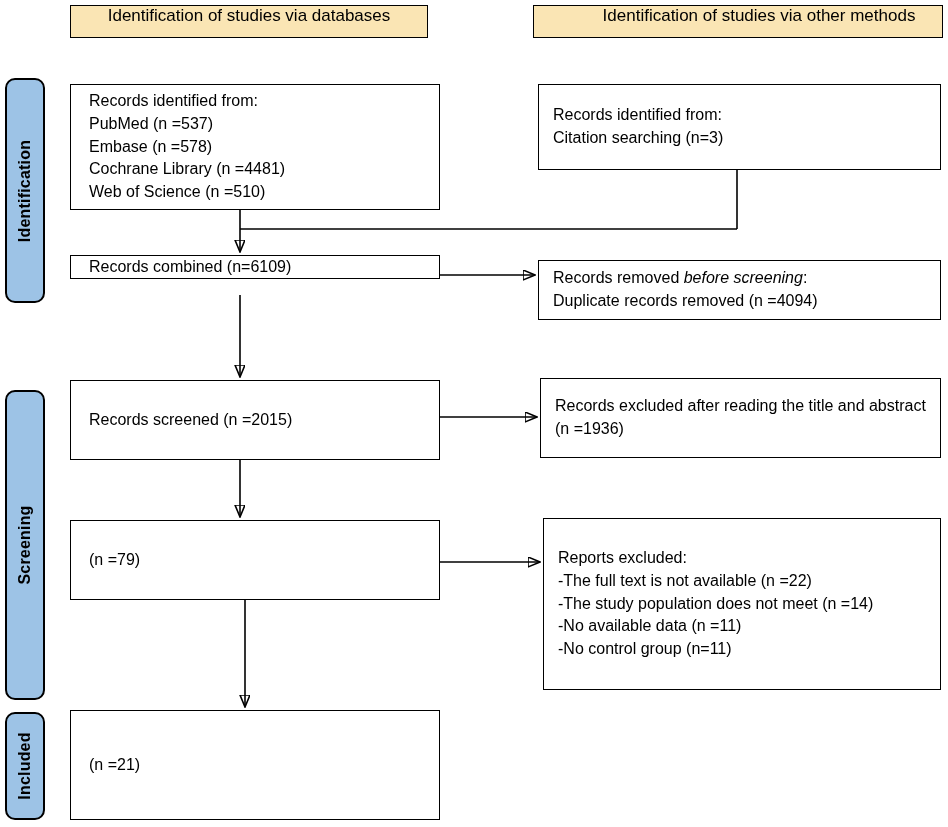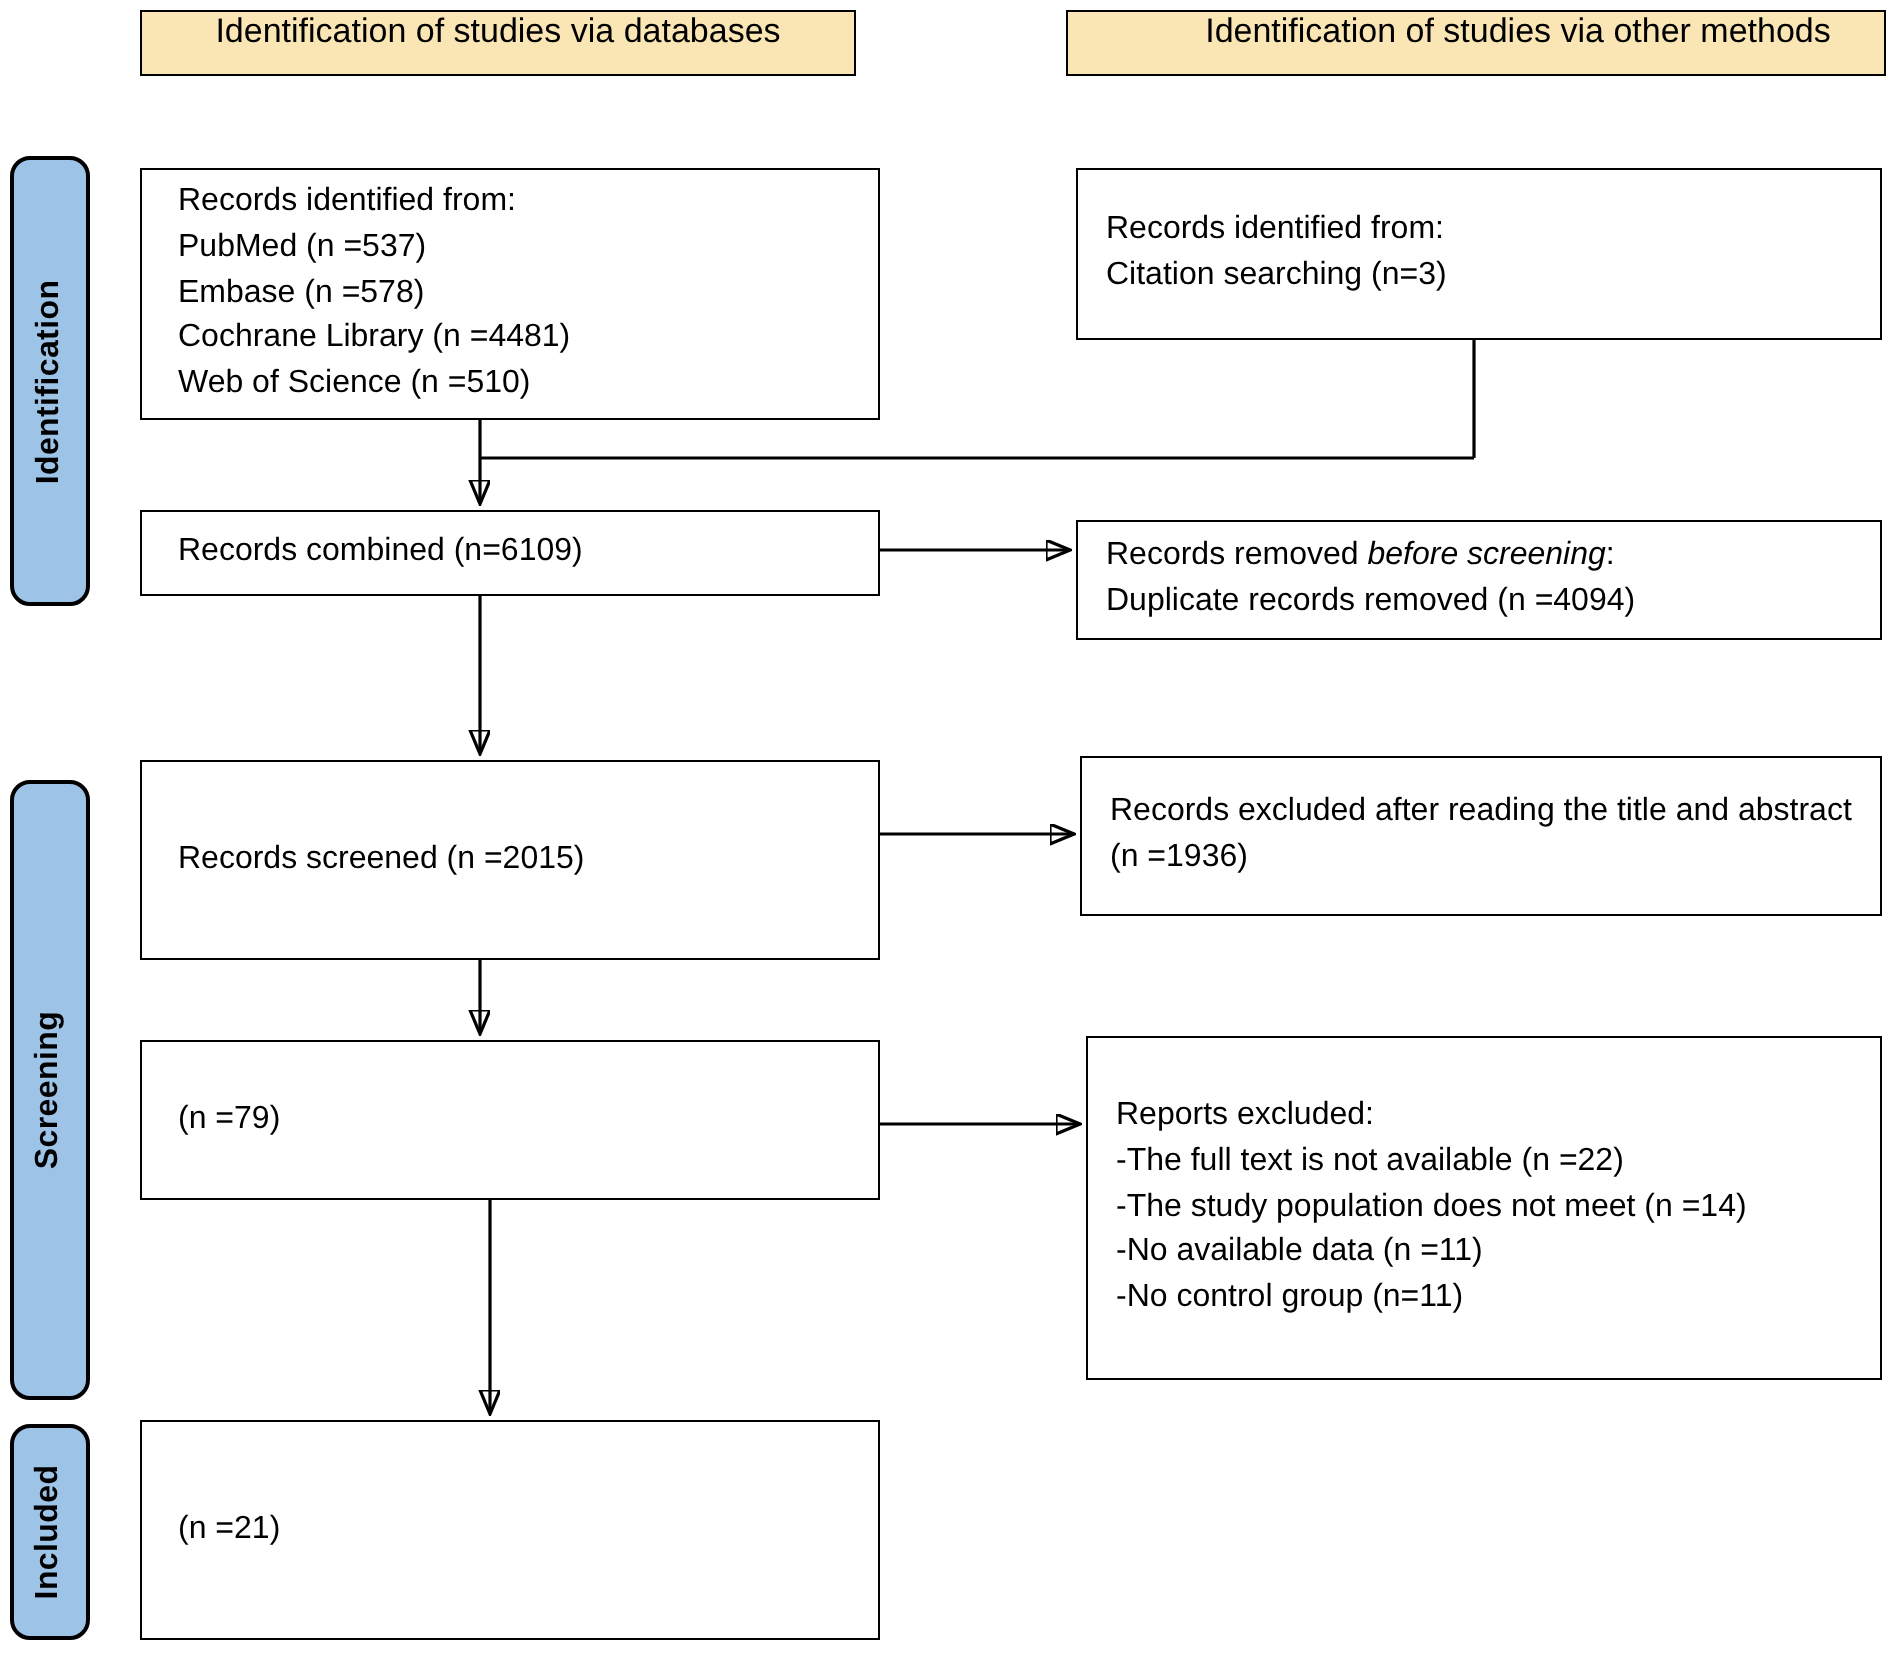--- a/index.html
+++ b/index.html
@@ -107,25 +107,25 @@
   </div>
 
   <div class="fbox pad-l" style="left:70px; top:84px; width:370px; height:126px;">
     <div class="line">Records identified from:</div>
     <div class="line">PubMed (n =537)</div>
     <div class="line">Embase (n =578)</div>
     <div class="line">Cochrane Library (n =4481)</div>
     <div class="line">Web of Science (n =510)</div>
   </div>
 
-  <div class="fbox pad-l" style="left:70px; top:255px; width:370px; height:43px;justify-content:center;">
+  <div class="fbox pad-l" style="left:70px; top:255px; width:370px; height:24px;justify-content:center;">
     <div class="line">Records combined (n=6109)</div>
   </div>
 
-  <div class="fbox pad-l" style="left:70px; top:380px; width:370px; height:100px;">
+  <div class="fbox pad-l" style="left:70px; top:380px; width:370px; height:80px;">
     <div class="line">Records screened (n =2015)</div>
   </div>
 
   <div class="fbox pad-l" style="left:70px; top:520px; width:370px; height:80px;">
     <div class="line">(n =79)</div>
   </div>
 
   <div class="fbox pad-l" style="left:70px; top:710px; width:370px; height:110px;">
     <div class="line">(n =21)</div>
   </div>

